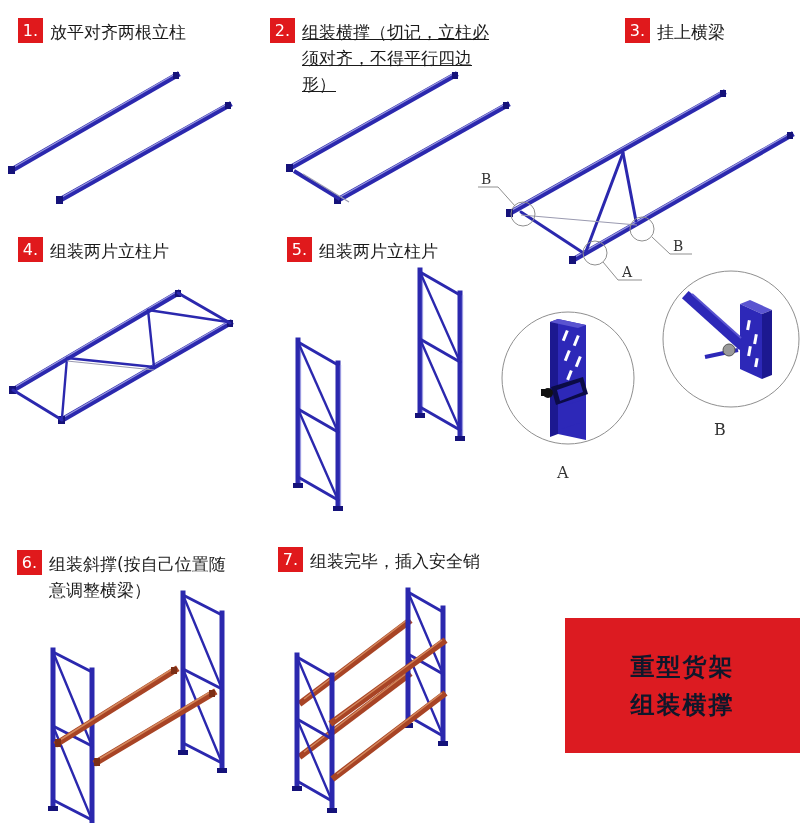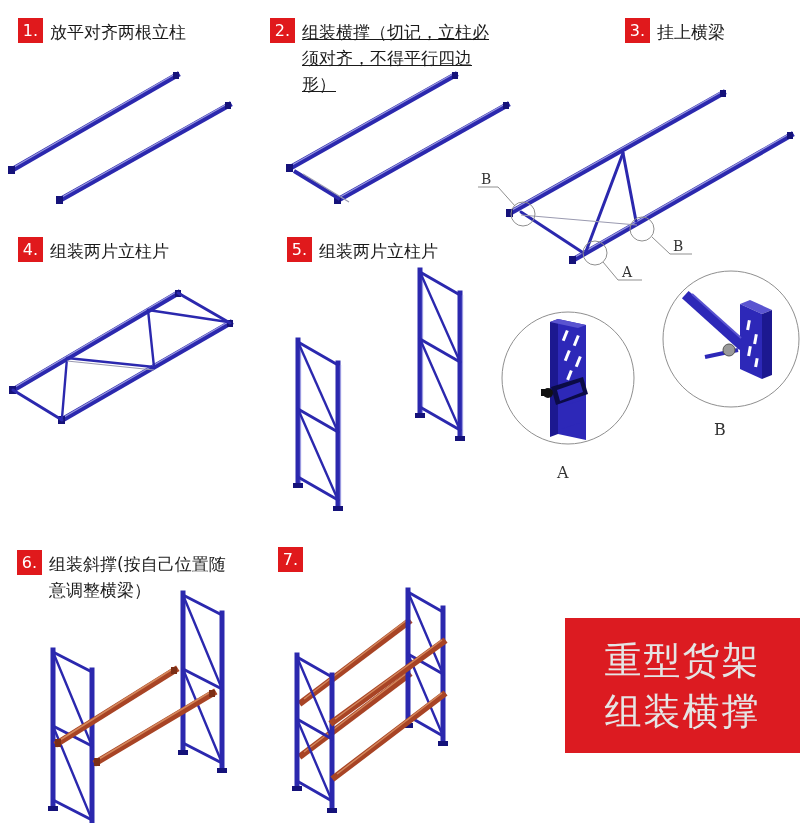--- a/index.html
+++ b/index.html
@@ -19,21 +19,21 @@
   .db{stroke:#2b28ae;stroke-width:2.4;stroke-linecap:round;}
   .thin{stroke:#9a9ab0;stroke-width:1.2;}
   .cap{fill:#15127a;}
   .ob{stroke:#a84425;stroke-width:6.5;stroke-linecap:square;}
   .oh{stroke:#d4885c;stroke-width:1.5;}
   .callout{fill:none;stroke:#8f8f8f;stroke-width:1;}
   .leader{stroke:#8f8f8f;stroke-width:1;fill:none;}
   .lbl{font-family:"DejaVu Serif","Liberation Serif",serif;font-size:14px;fill:#333;}
   .banner{position:absolute;left:565px;top:618px;width:235px;height:135px;background:#dc1b21;
           display:flex;flex-direction:column;align-items:center;justify-content:center;gap:14px;}
-  .banner div{color:#e5e5e5;font-size:37px;font-weight:normal;letter-spacing:2px;line-height:1;}
+  .banner div{color:#0f172a;font-size:24px;font-weight:bold;letter-spacing:2px;line-height:1;}
 </style>
 </head>
 <body>
 
 <div id="stage">
 
   <div class="step-head" style="left:18px;top:18px;">
     <span class="badge">1.</span>
     <span class="step-text">放平对齐两根立柱</span>
   </div>
@@ -52,20 +52,21 @@
   <div class="step-head" style="left:287px;top:237px;">
     <span class="badge">5.</span>
     <span class="step-text">组装两片立柱片</span>
   </div>
   <div class="step-head" style="left:17px;top:550px;">
     <span class="badge">6.</span>
     <span class="step-text w190">组装斜撑(按自己位置随意调整横梁）</span>
   </div>
   <div class="step-head" style="left:278px;top:547px;">
     <span class="badge">7.</span>
+    <span class="step-text">组装完毕，插入安全销</span>
   </div>
 
   <svg style="left:5px;top:70px;" width="270" height="150" viewBox="0 0 270 150">
     <g>
       <line class="bm" x1="7" y1="100" x2="172" y2="5"></line>
       <line class="bh" x1="9" y1="97" x2="171" y2="3.5"></line>
       <rect class="cap" x="3" y="96" width="7" height="8"></rect>
       <rect class="cap" x="168" y="2" width="6" height="7"></rect>
     </g>
     <g>

